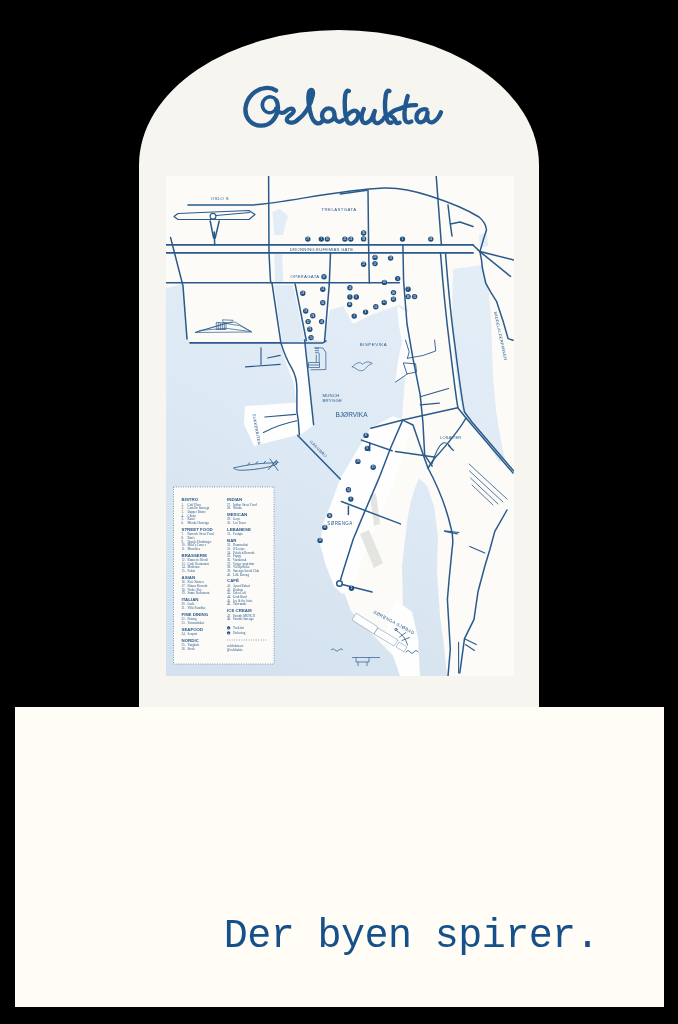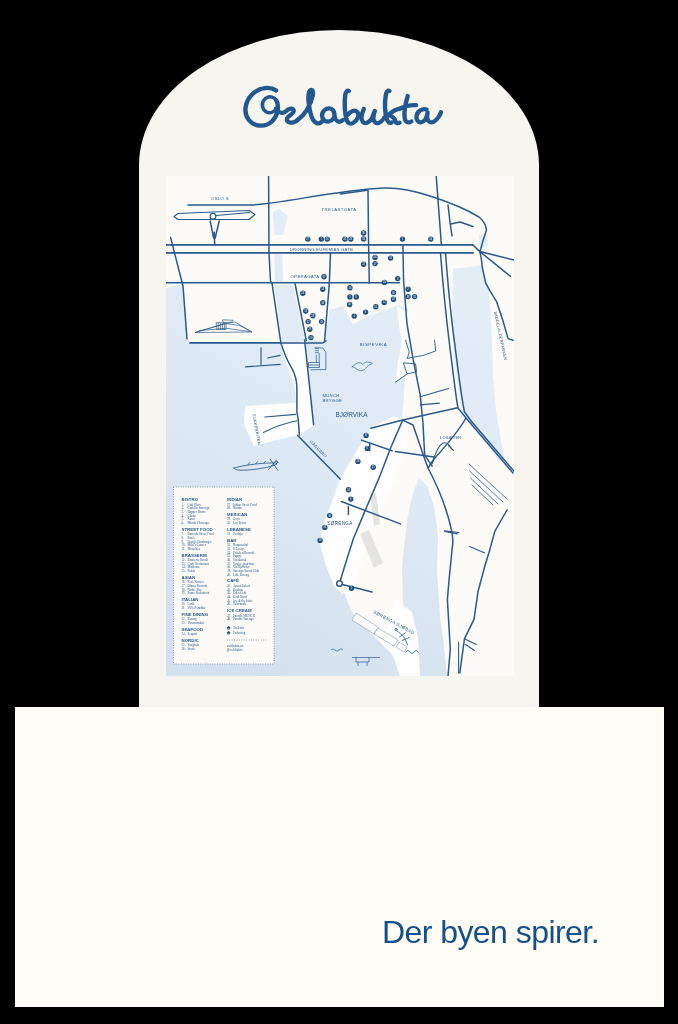--- a/index.html
+++ b/index.html
@@ -1,19 +1,19 @@
 <!DOCTYPE html>
 <html><head>
 <meta charset="utf-8">
 <style>
 html,body{margin:0;padding:0;background:#000;}
 body{width:678px;height:1024px;position:relative;overflow:hidden;font-family:"Liberation Sans",sans-serif;}
 .topcard{position:absolute;left:139px;top:30px;width:400px;height:690px;background:#f7f5ef;border-radius:200px 200px 0 0 / 135px 135px 0 0;}
 .botcard{position:absolute;left:15px;top:707px;width:649px;height:300px;background:#fffdf6;}
-.slogan{position:absolute;right:79px;top:914px;font-family:Liberation Sans, sans-serif;font-size:32px;letter-spacing:-0.55px;color:#15508a;}
+.slogan{position:absolute;right:79px;top:914px;font-family:Liberation Mono, monospace;font-size:40px;letter-spacing:-0.55px;color:#15508a;}
 </style>
 </head>
 <body>
 
 <div class="topcard"></div>
 
 <svg width="214" height="50" viewBox="0 0 214 50" style="position:absolute;left:240px;top:82px;">
 <g transform="scale(1.045,1)" stroke="#20588f" stroke-width="4.2" fill="none" stroke-linecap="round" stroke-linejoin="round">
 
 <path d="M34.5,8.5 C29,4.5 19,5 12,12 C4.5,19.5 3,31 8.5,38 C14,45 24.5,45.5 30.5,39.5 C35.8,34.2 38,25.2 34.9,18.6"></path>

